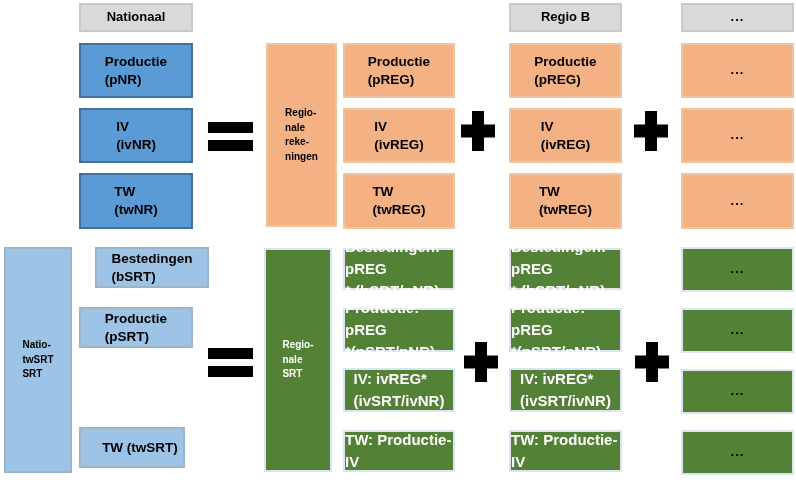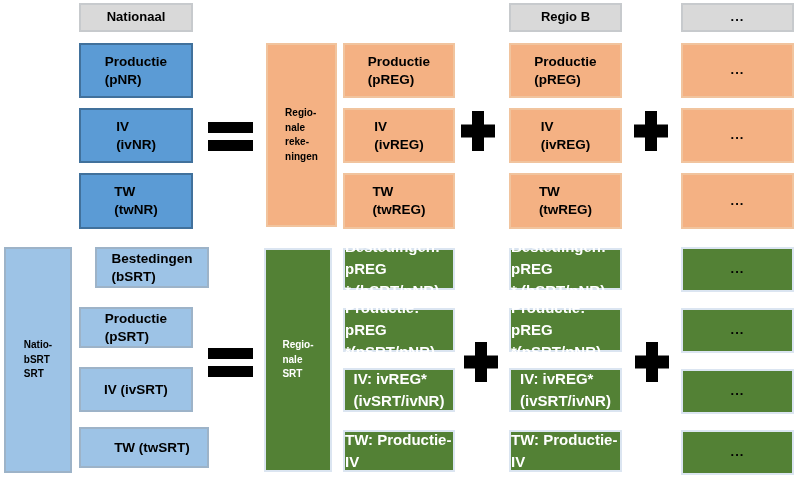--- a/index.html
+++ b/index.html
@@ -69,29 +69,28 @@
   <div class="box orange" style="left:509px;top:173px;width:113px;height:56px;">TW
 (twREG)</div>
 
   <div class="op-plus" style="left:634px;top:111px;" aria-label="+"></div>
 
   <div class="box orange dots" style="left:681px;top:43px;width:113px;height:55px;">...</div>
   <div class="box orange dots" style="left:681px;top:108px;width:113px;height:55px;">...</div>
   <div class="box orange dots" style="left:681px;top:173px;width:113px;height:56px;">...</div>
 
   <div class="box b-light side-label" style="left:4px;top:247px;width:68px;height:226px;">Natio-
-bSRT
+twSRT
 SRT</div>
 
   <div class="box b-light" style="left:79px;top:247px;width:114px;height:41px;margin-left:16px;">Bestedingen
 (bSRT)</div>
   <div class="box b-light" style="left:79px;top:307px;width:114px;height:41px;">Productie
 (pSRT)</div>
-  <div class="box b-light" style="left:79px;top:367px;width:114px;height:45px;">IV (ivSRT)</div>
-  <div class="box b-light" style="left:79px;top:427px;width:130px;height:41px;padding-left:16px;">TW (twSRT)</div>
+  <div class="box b-light" style="left:79px;top:427px;width:106px;height:41px;padding-left:16px;">TW (twSRT)</div>
 
   <div class="op-eq" style="left:208px;top:348px;" aria-label="="></div>
 
   <div class="box green side-label" style="left:264px;top:248px;width:68px;height:224px;">Regio-
 nale
 SRT</div>
 
   <div class="box green formula" style="left:343px;top:248px;width:112px;height:42px;">Bestedingen: pREG
 * (bSRT/pNR)</div>
   <div class="box green formula" style="left:343px;top:308px;width:112px;height:44px;">Productie: pREG

